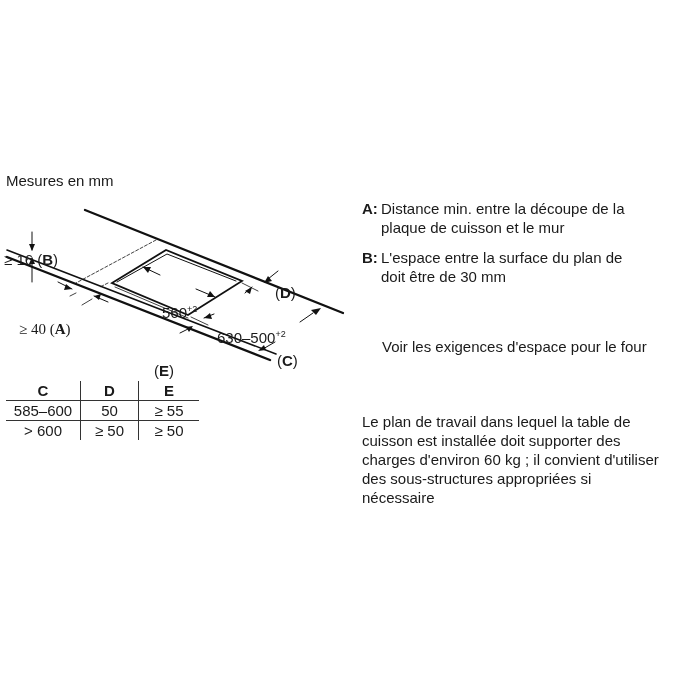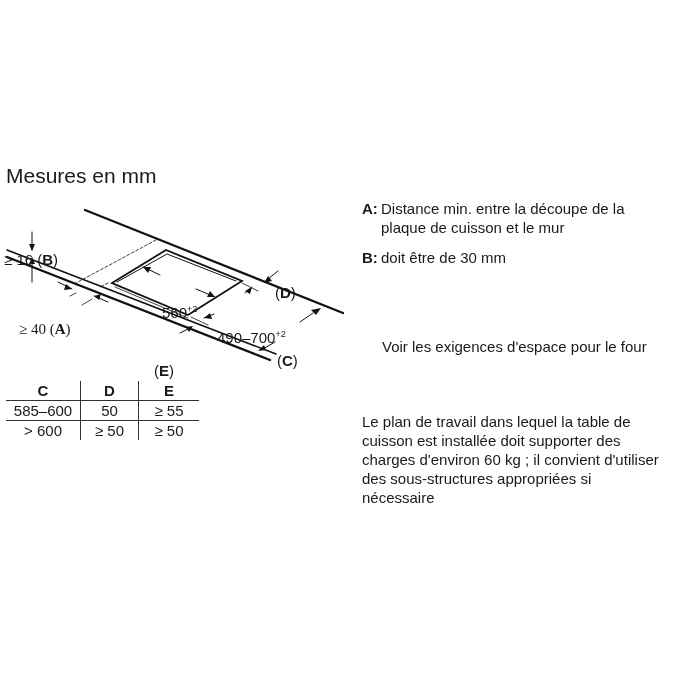--- a/index.html
+++ b/index.html
@@ -1,19 +1,19 @@
 <!DOCTYPE html>
 <html><head>
 <meta charset="utf-8">
 <style>
   html, body { margin:0; padding:0; background:#ffffff; }
   body { width:700px; height:700px; position:relative; overflow:hidden;
          font-family: "Liberation Sans", sans-serif; color:#1a1a1a; }
   .abs { position:absolute; }
-  .title { left:6px; top:164px; font-size:21px; }
+  .title { left:6px; top:172px; font-size:15px; }
   svg { position:absolute; left:0; top:0; }
   .lbl { font-size:15px; white-space:nowrap;margin-top:32px; }
   .lbl b { font-weight:bold; }
   sup { font-size:9px; vertical-align: 6px; }
   table.dims { position:absolute; left:6px; top:381px; border-collapse:collapse; font-size:15px; }
   table.dims th, table.dims td { padding:0; height:19px; text-align:center; line-height:19px; }
   table.dims th { font-weight:bold; border-bottom:1px solid #333; }
   table.dims tr.r1 td { border-bottom:1px solid #333;margin-top:24px; }
   table.dims .c1 { width:74px; border-right:1px solid #333; }
   table.dims .c2 { width:57px; border-right:1px solid #333; }
@@ -93,21 +93,21 @@
 <div class="abs lbl" style="left:154px;top:330px;">
   <span>(</span><b>E</b><span>)</span>
 </div>
 <div class="abs lbl" style="left:277px;top:320px;">
   <span>(</span><b>C</b><span>)</span>
 </div>
 <div class="abs lbl" style="left:162px;top:272px;">
   <span>560</span><sup>+2</sup>
 </div>
 <div class="abs lbl" style="left:217px;top:297px;">
-  <span>490–700</span><sup>+2</sup>
+  <span>630–500</span><sup>+2</sup>
 </div>
 
 <table class="dims">
   <tbody>
       <tr>
     <th class="c1">C</th>
     <th class="c2">D</th>
     <th class="c3">E</th>
   </tr>
   <tr class="r1">
@@ -130,20 +130,21 @@
       <div>Distance min. entre la découpe de la</div>
       <div>plaque de cuisson et le mur</div>
     </div>
   </div>
 </div>
 
 <div class="abs notes" style="top:248px;">
   <div class="note-row">
     <span class="note-key">B:</span>
     <div class="note-text">
+      <div>L'espace entre la surface du plan de</div>
       <div>doit être de 30 mm</div>
     </div>
   </div>
 </div>
 
 <div class="abs notes" style="left:382px;top:329px;margin-top:8px;">Voir les exigences d'espace pour le four</div>
 
 <div class="abs notes" style="top:378px;margin-top:34px;">
   <div>Le plan de travail dans lequel la table de</div>
   <div>cuisson est installée doit supporter des</div>

